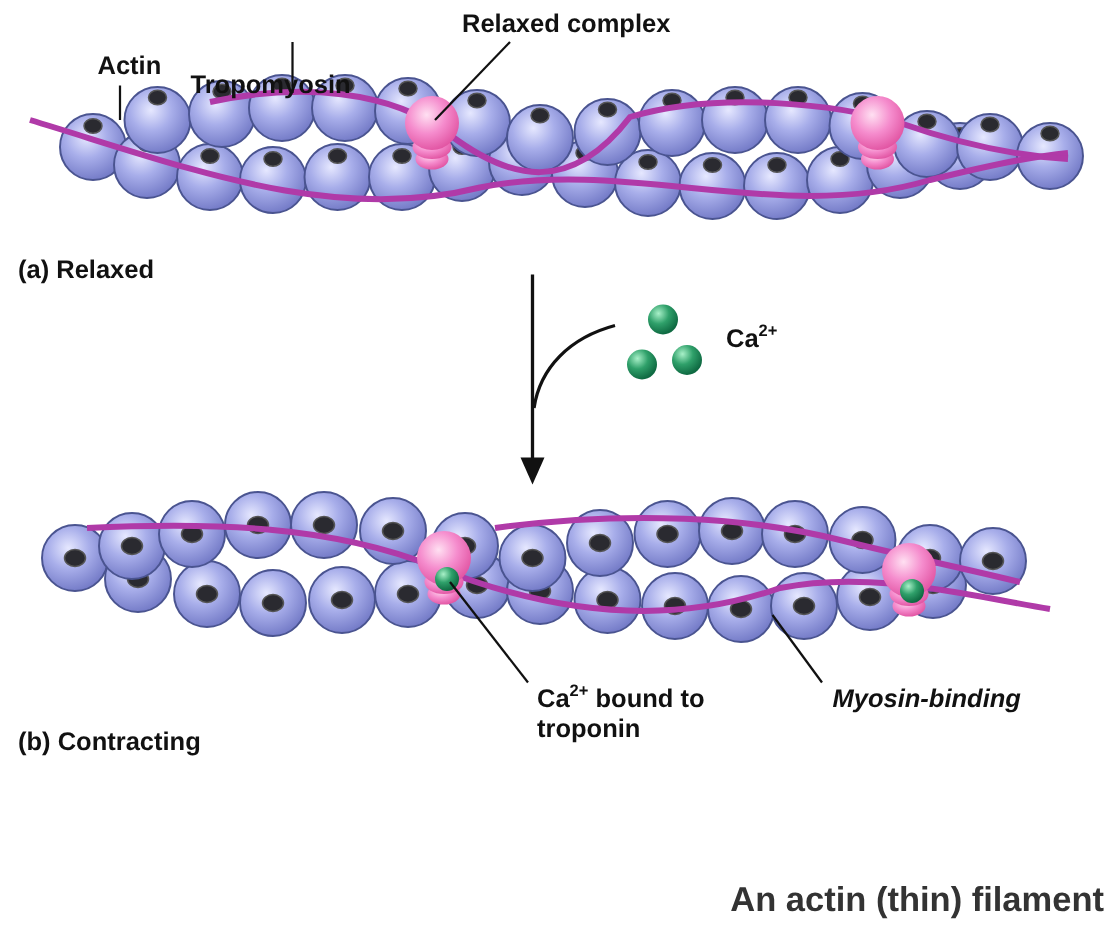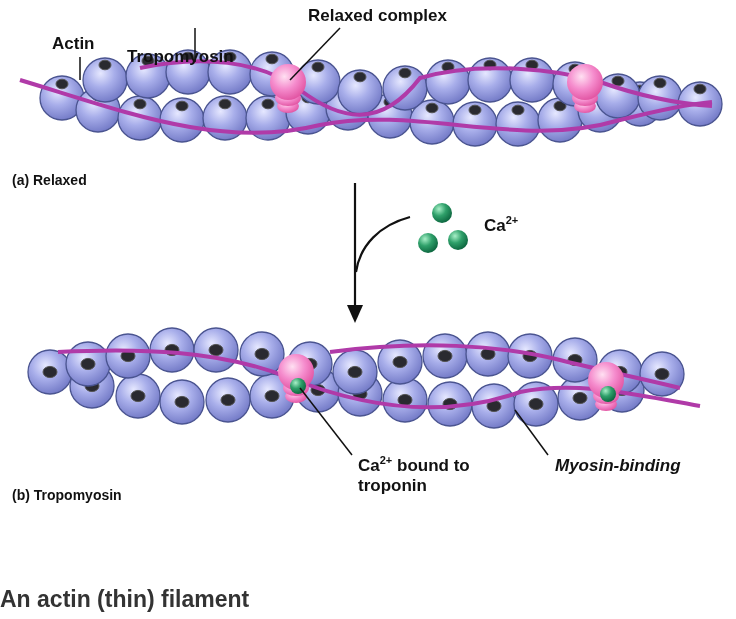--- a/index.html
+++ b/index.html
@@ -2,22 +2,22 @@
 <html><head>
   <meta charset="utf-8">
   <style>
     html, body { margin: 0; padding: 0; background: #ffffff; }
     body { width: 736px; height: 619px; position: relative; overflow: hidden;
            font-family: "Liberation Sans", sans-serif; }
     #diagram { position: absolute; left: 0; top: 0; width: 736px; height: 619px; }
     .lbl { position: absolute; font-weight: bold; color: #111; font-size: 17px; line-height: 20px; white-space: nowrap;
            font-family: "Liberation Sans", sans-serif; }
     .lbl sup { font-size: 11px; line-height: 0; vertical-align: 7px; }
-    .panel-lbl { font-size: 14px; }
-    .caption { position: absolute; left: 0; width: 736px; top: 586px; text-align: left;
+    .panel-lbl { font-size: 17px; }
+    .caption { position: absolute; left: 0; width: 736px; top: 586px; text-align: right;
                font-size: 23px; font-weight: bold; color: #333; font-family: "Liberation Sans", sans-serif; }
   </style>
 </head>
 <body>
 
 <svg id="diagram" viewBox="0 0 736 619" xmlns="http://www.w3.org/2000/svg">
   <defs>
     <radialGradient id="actinGrad" cx="0.4" cy="0.35" r="0.7">
       <stop offset="0" stop-color="#e6e8ff"></stop>
       <stop offset="0.45" stop-color="#a8aeea"></stop>
@@ -187,21 +187,21 @@
     <path d="M410,217 C380,225 360,245 356,272" fill="none" stroke="#111" stroke-width="2.2"></path>
   </g>
 
   <g>
     <circle cx="442" cy="213" r="10" fill="url(#caGrad)"></circle>
     <circle cx="428" cy="243" r="10" fill="url(#caGrad)"></circle>
     <circle cx="458" cy="240" r="10" fill="url(#caGrad)"></circle>
   </g>
 </svg>
 
-<div class="lbl" style="left:52px; top:34px;">Actin</div>
+<div class="lbl" style="left:65px; top:34px;">Actin</div>
 <div class="lbl" style="left:127px; top:6px;margin-top:41px;">Tropomyosin</div>
 <div class="lbl" style="left:308px; top:6px;">Relaxed complex</div>
 <div class="lbl panel-lbl" style="left:12px; top:170px;">(a) Relaxed</div>
 <div class="lbl" style="left:484px; top:216px;text-align:center;"><span>Ca</span><sup>2+</sup></div>
 <div class="lbl" style="left:358px; top:456px;"><span>Ca</span><sup>2+</sup><span> bound to</span><br><span>troponin</span></div>
 <div class="lbl" style="left:555px; top:456px;font-style:italic;"><span>Myosin-binding</span><br></div>
-<div class="lbl panel-lbl" style="left:12px; top:485px;">(b) Tropomyosin</div>
+<div class="lbl panel-lbl" style="left:12px; top:485px;">(b) Contracting</div>
 <div class="caption">An actin (thin) filament</div>
 
 </body></html>

